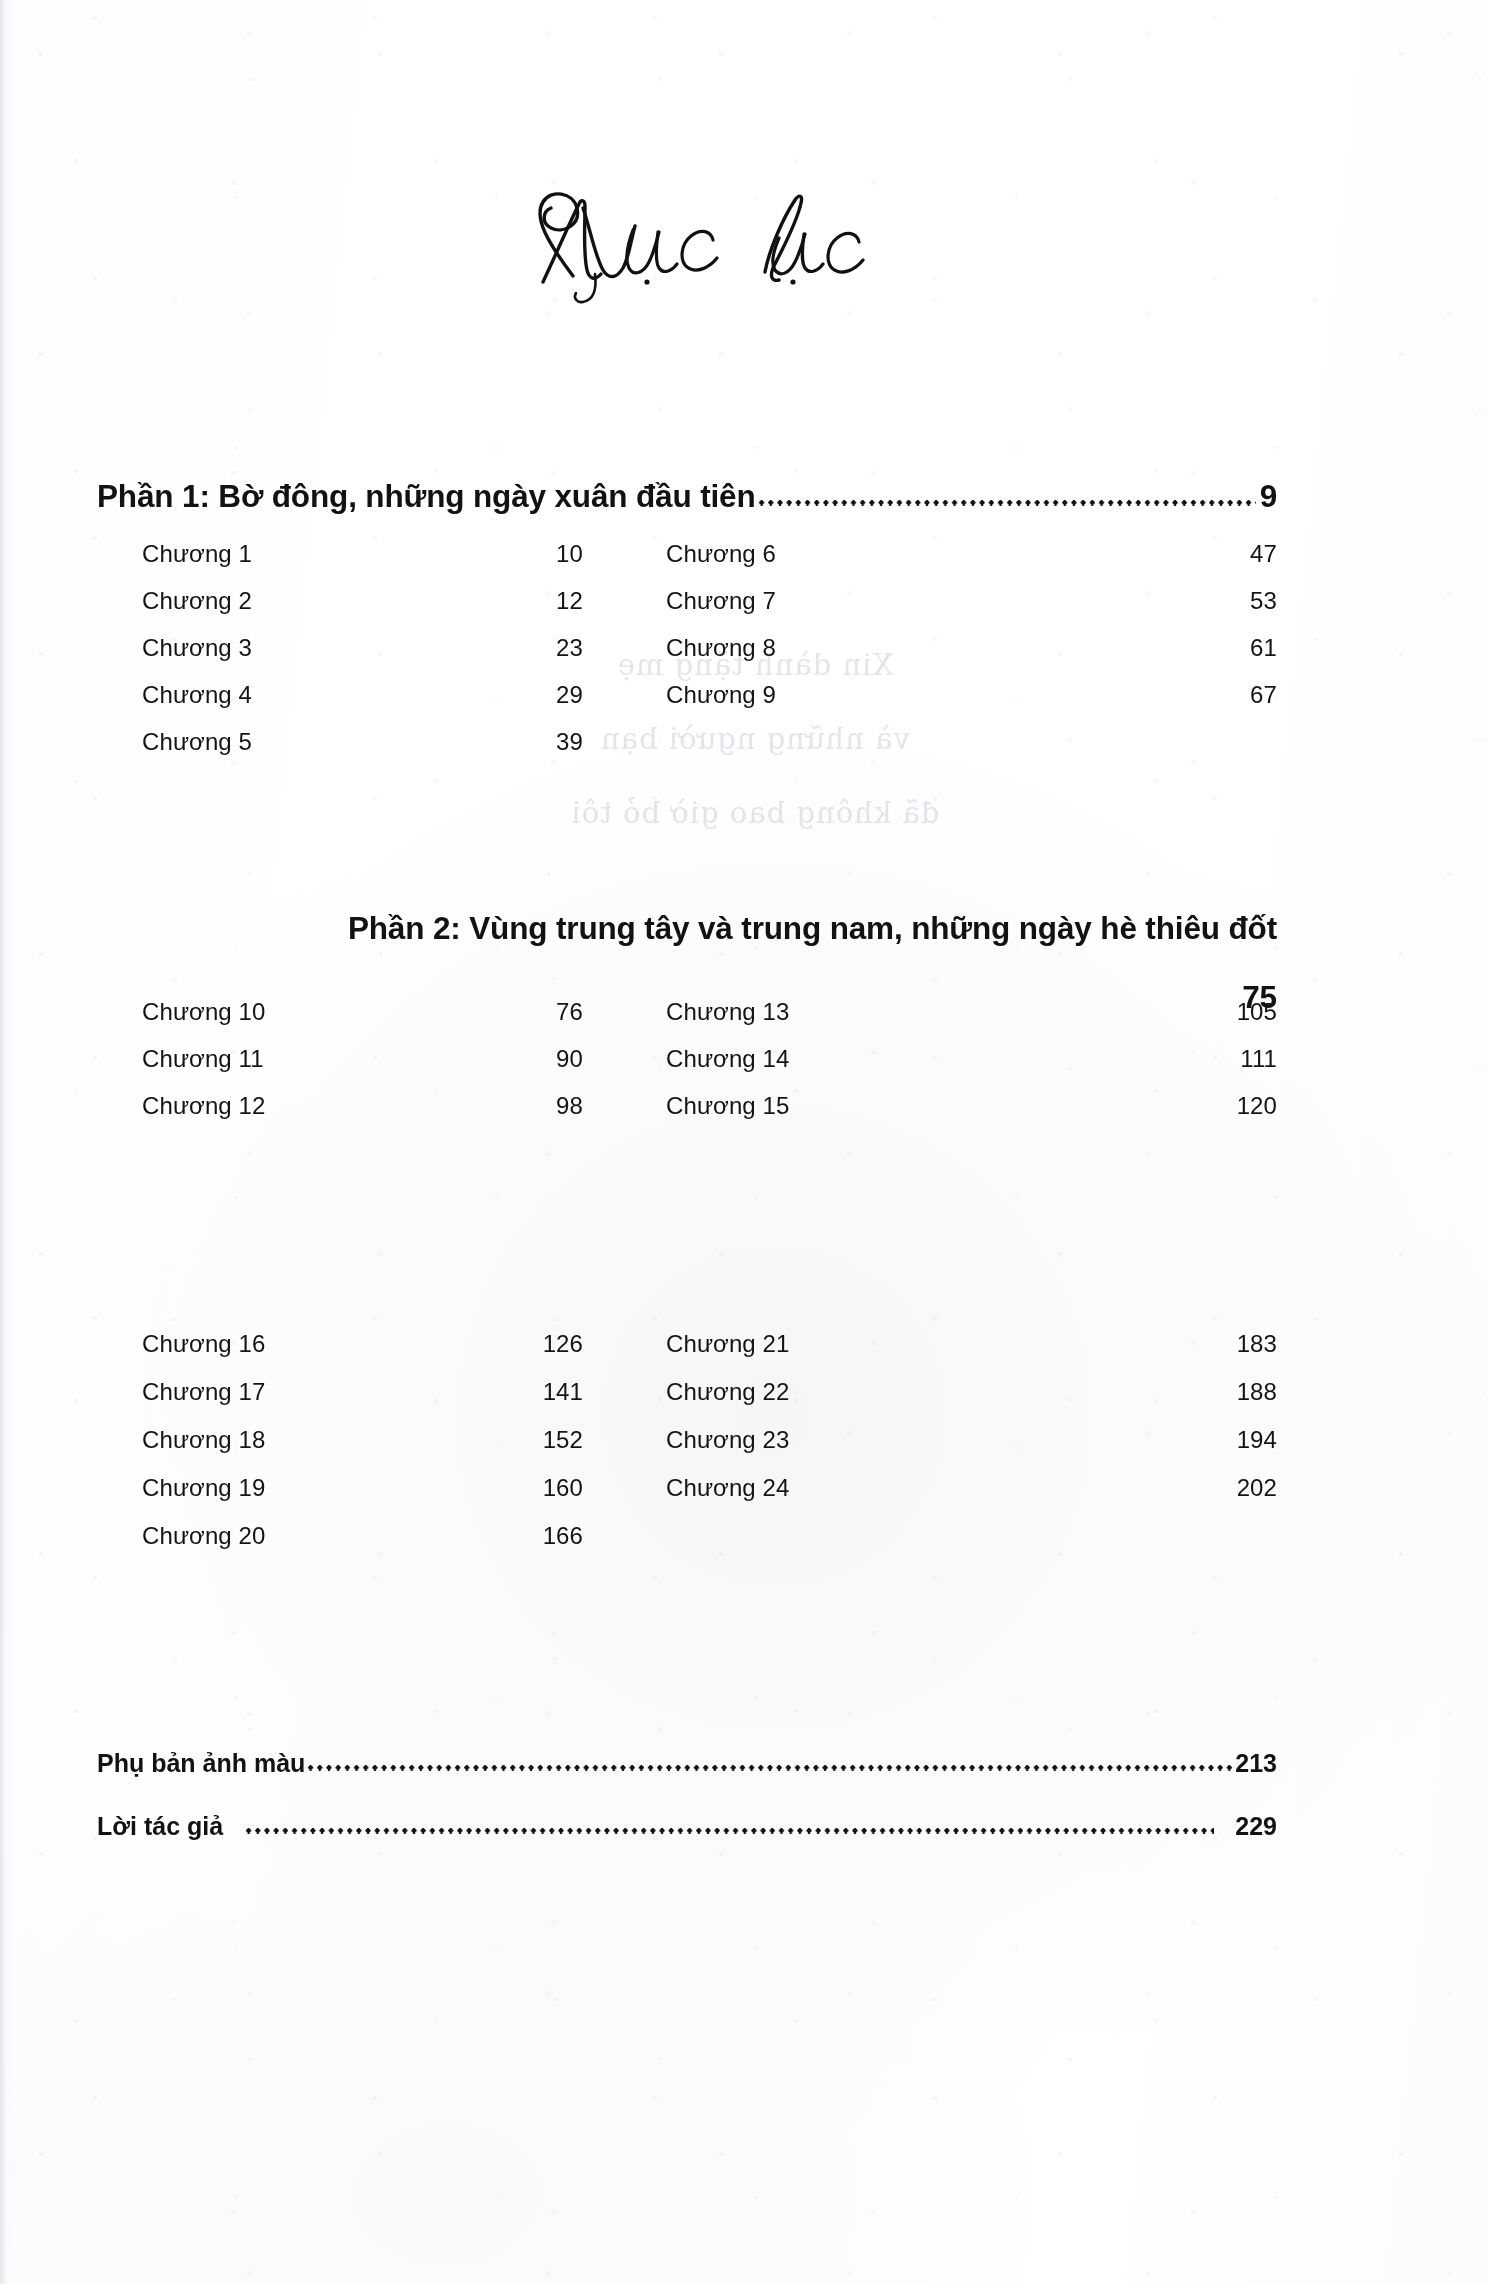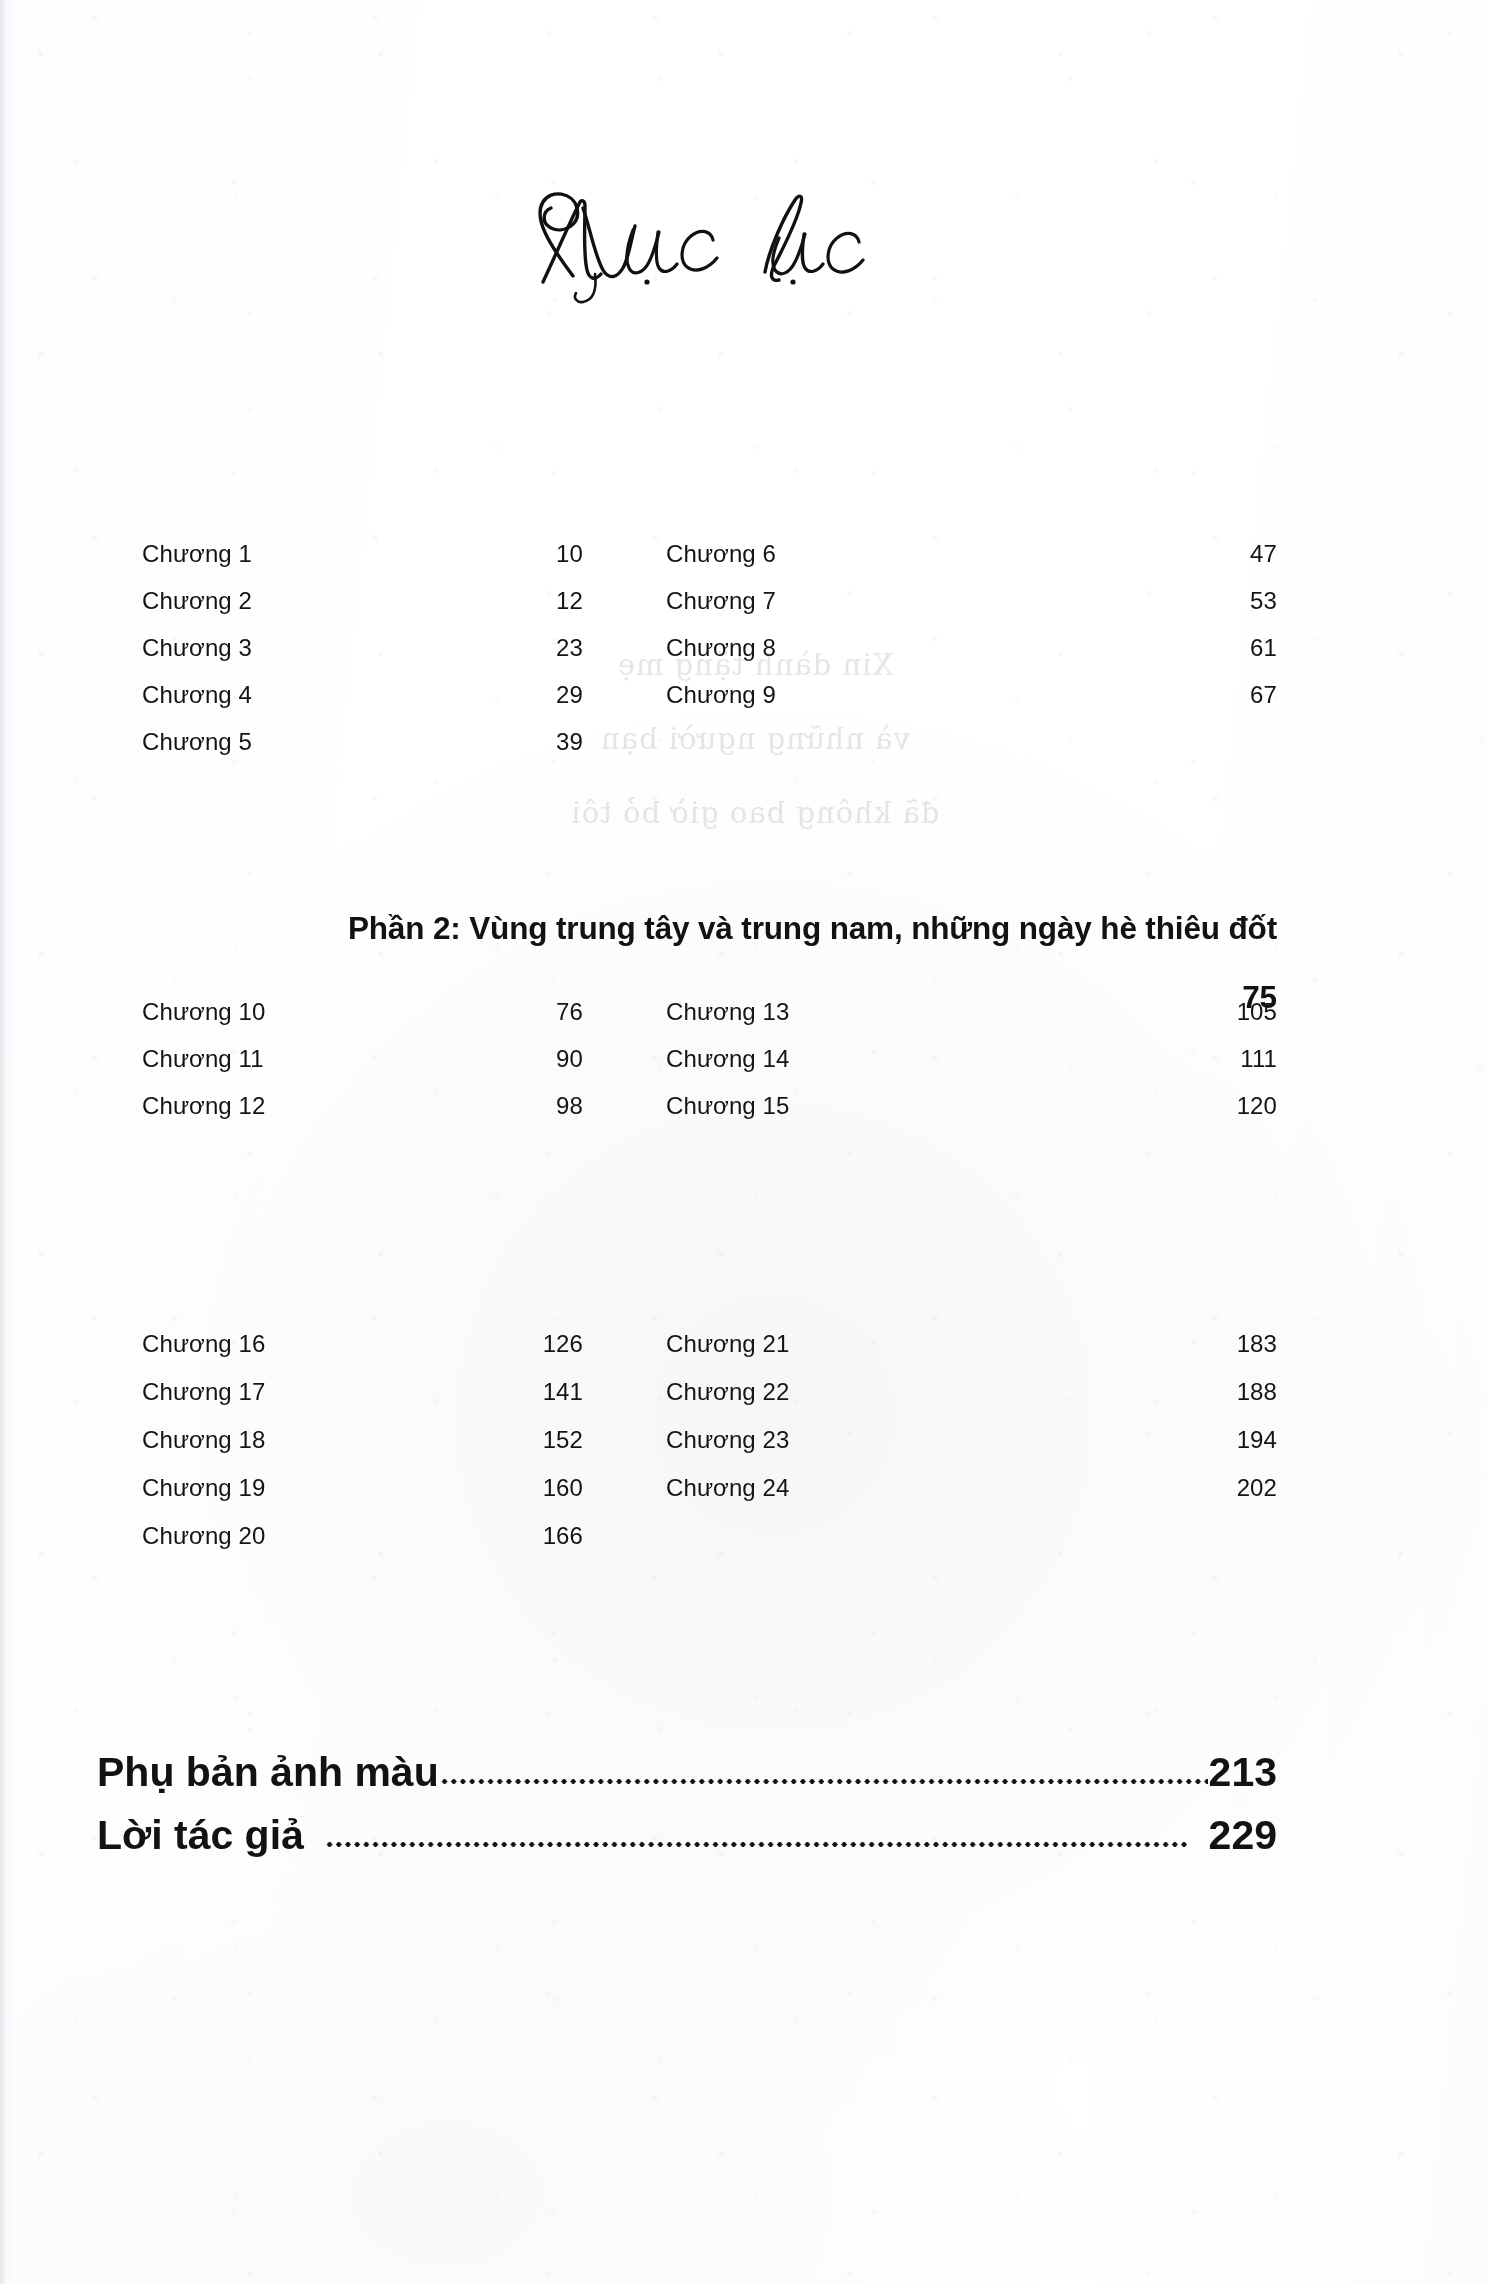--- a/index.html
+++ b/index.html
@@ -152,21 +152,21 @@
   .c-page-r  { width: 374px; flex: 0 0 374px; text-align: right; }
 
   
   .back-entry {
     position: absolute;
     left: 0;
     width: 1180px;
     display: flex;
     align-items: flex-end;
     font-weight: 700;
-    font-size: 41px;
+    font-size: 25px;
     color: #121212;
     white-space: nowrap;
   }
   .back-entry .b-label { flex: 0 0 auto; }
   .back-entry .leader {
     flex: 1 1 auto;
     height: 1em;
     margin: 0 1px;
     overflow: hidden;
     position: relative;
@@ -222,20 +222,25 @@
           <path d="M327 56 C325 72 324 84 328 90 C332 96 340 94 346 86" stroke-width="3.2"></path>
 
           <circle cx="316" cy="104" r="2.6" fill="#111111" stroke="none"></circle>
 
           <path d="M382 64 C380 55 370 52 360 60 C350 68 348 84 356 91 C365 98 378 92 386 82" stroke-width="3.2"></path>
         </g>
       </svg>
 
     </div>
 
+    <div class="part" style="top:478px;">
+      <span class="p-label">Phần 1: Bờ đông, những ngày xuân đầu tiên</span>
+      <span class="leader"></span>
+      <span class="p-page">9</span>
+    </div>
 
     <div class="chapters" style="top:540px;">
       <div class="chap-row">
         <span class="c-name-l">Chương 1</span>
         <span class="c-page-l">10</span>
         <span class="c-name-r">Chương 6</span>
         <span class="c-page-r">47</span>
       </div>
       <div class="chap-row">
         <span class="c-name-l">Chương 2</span>

